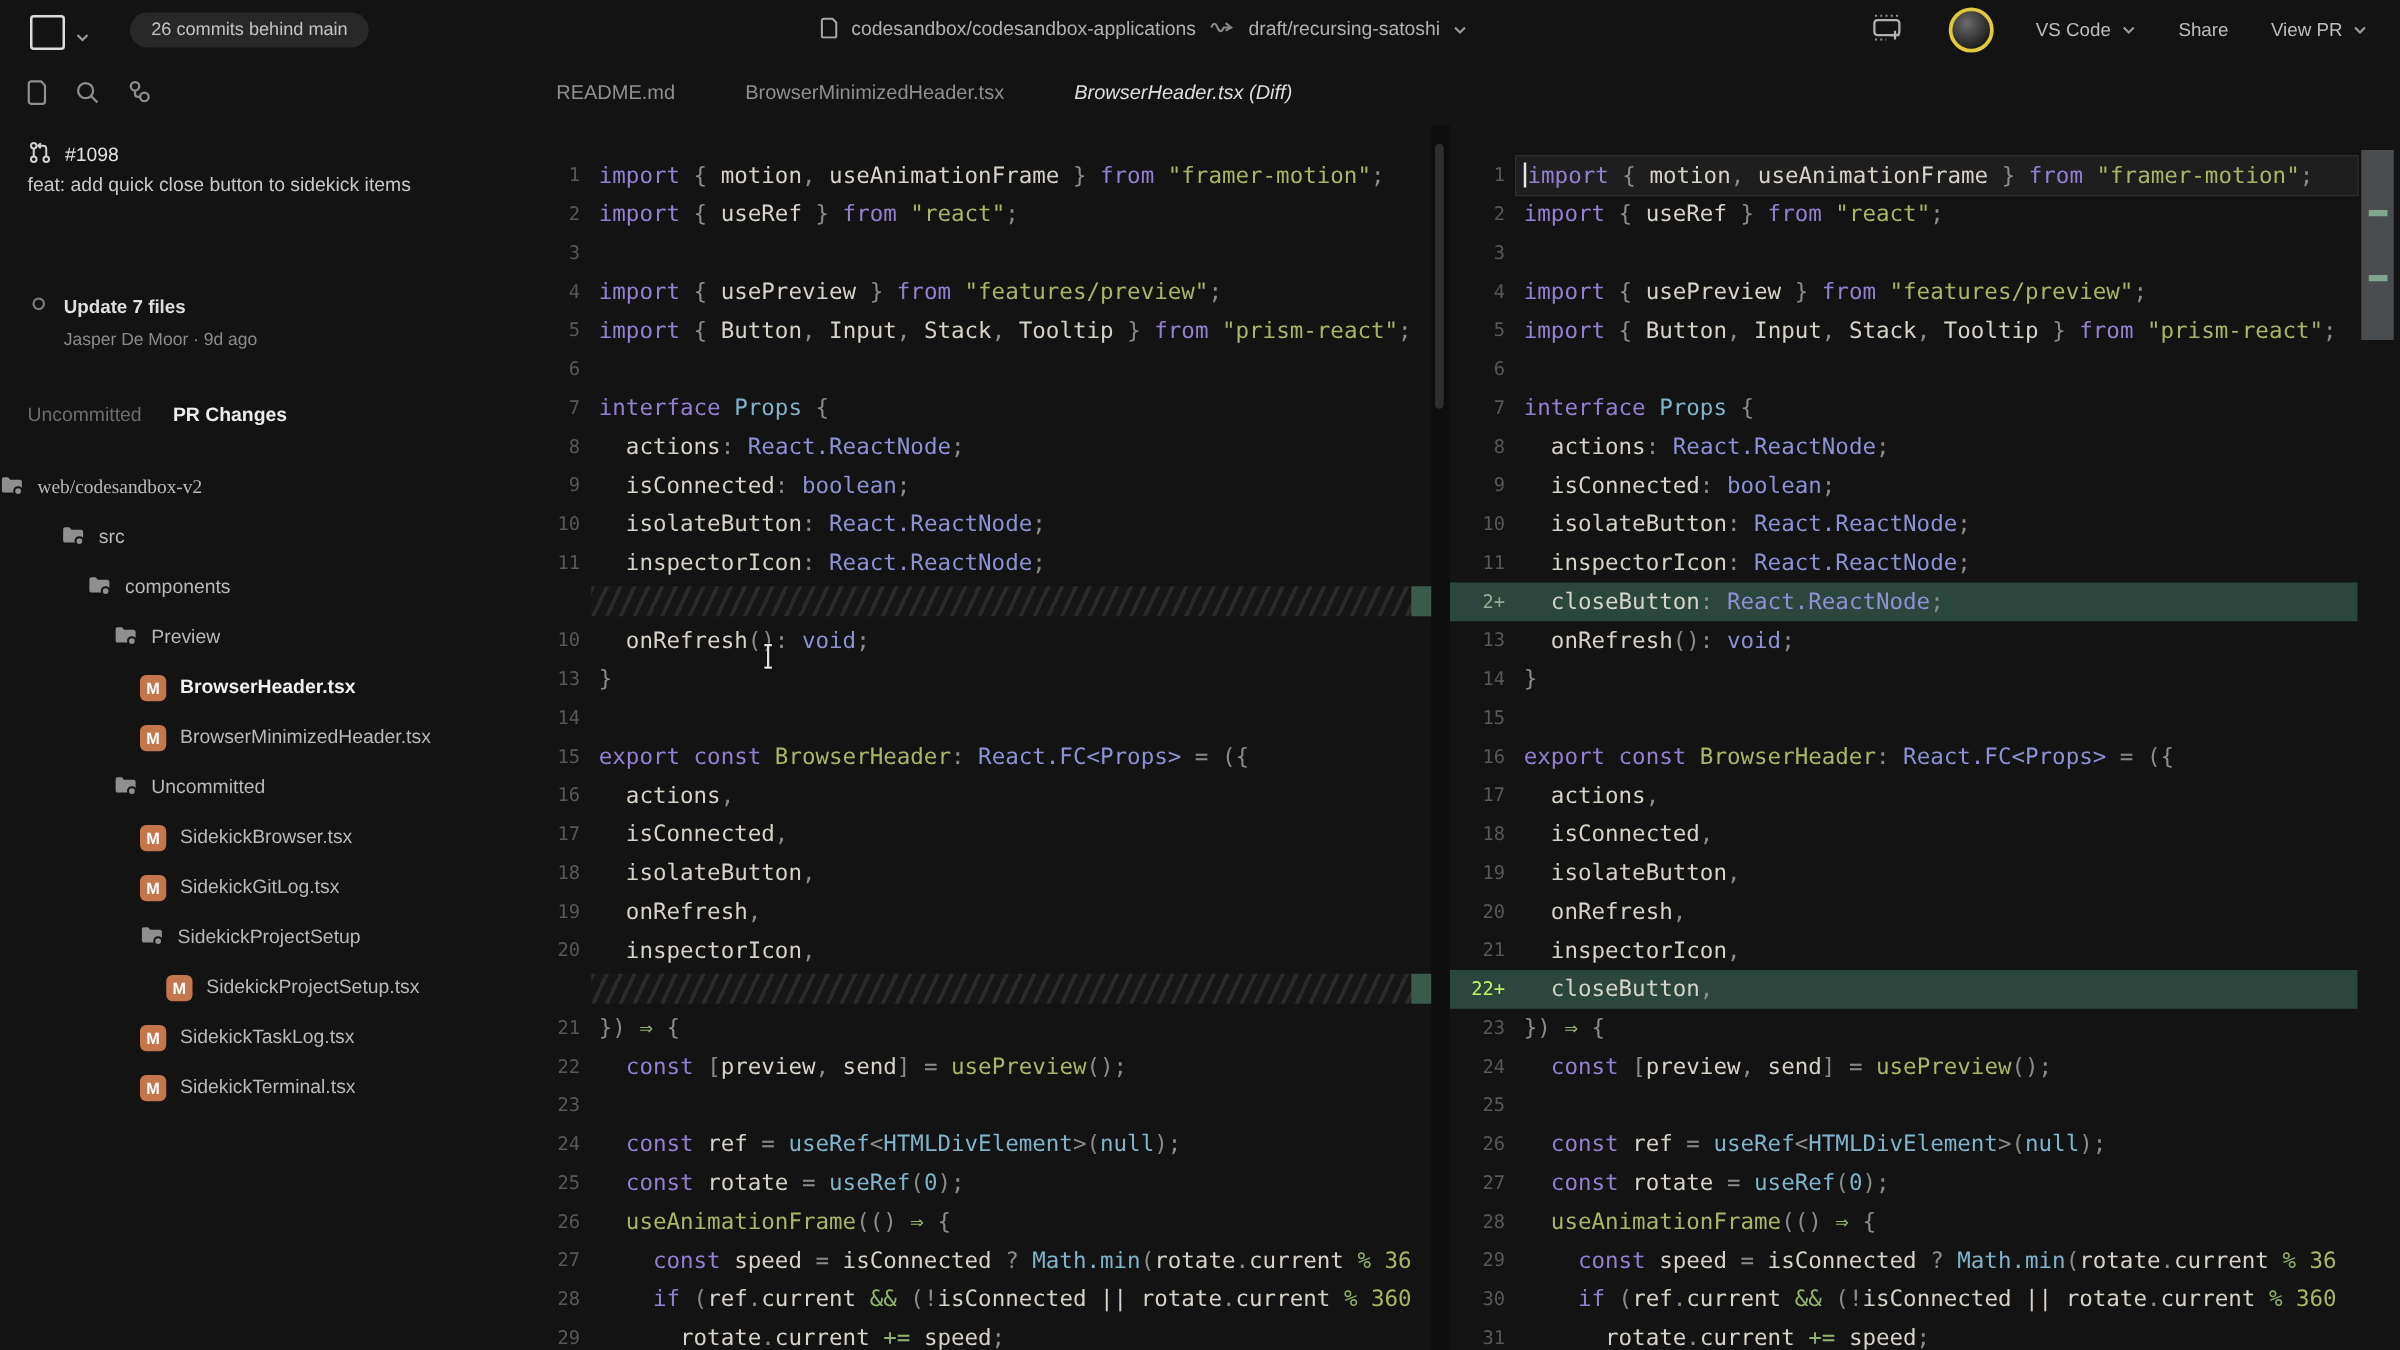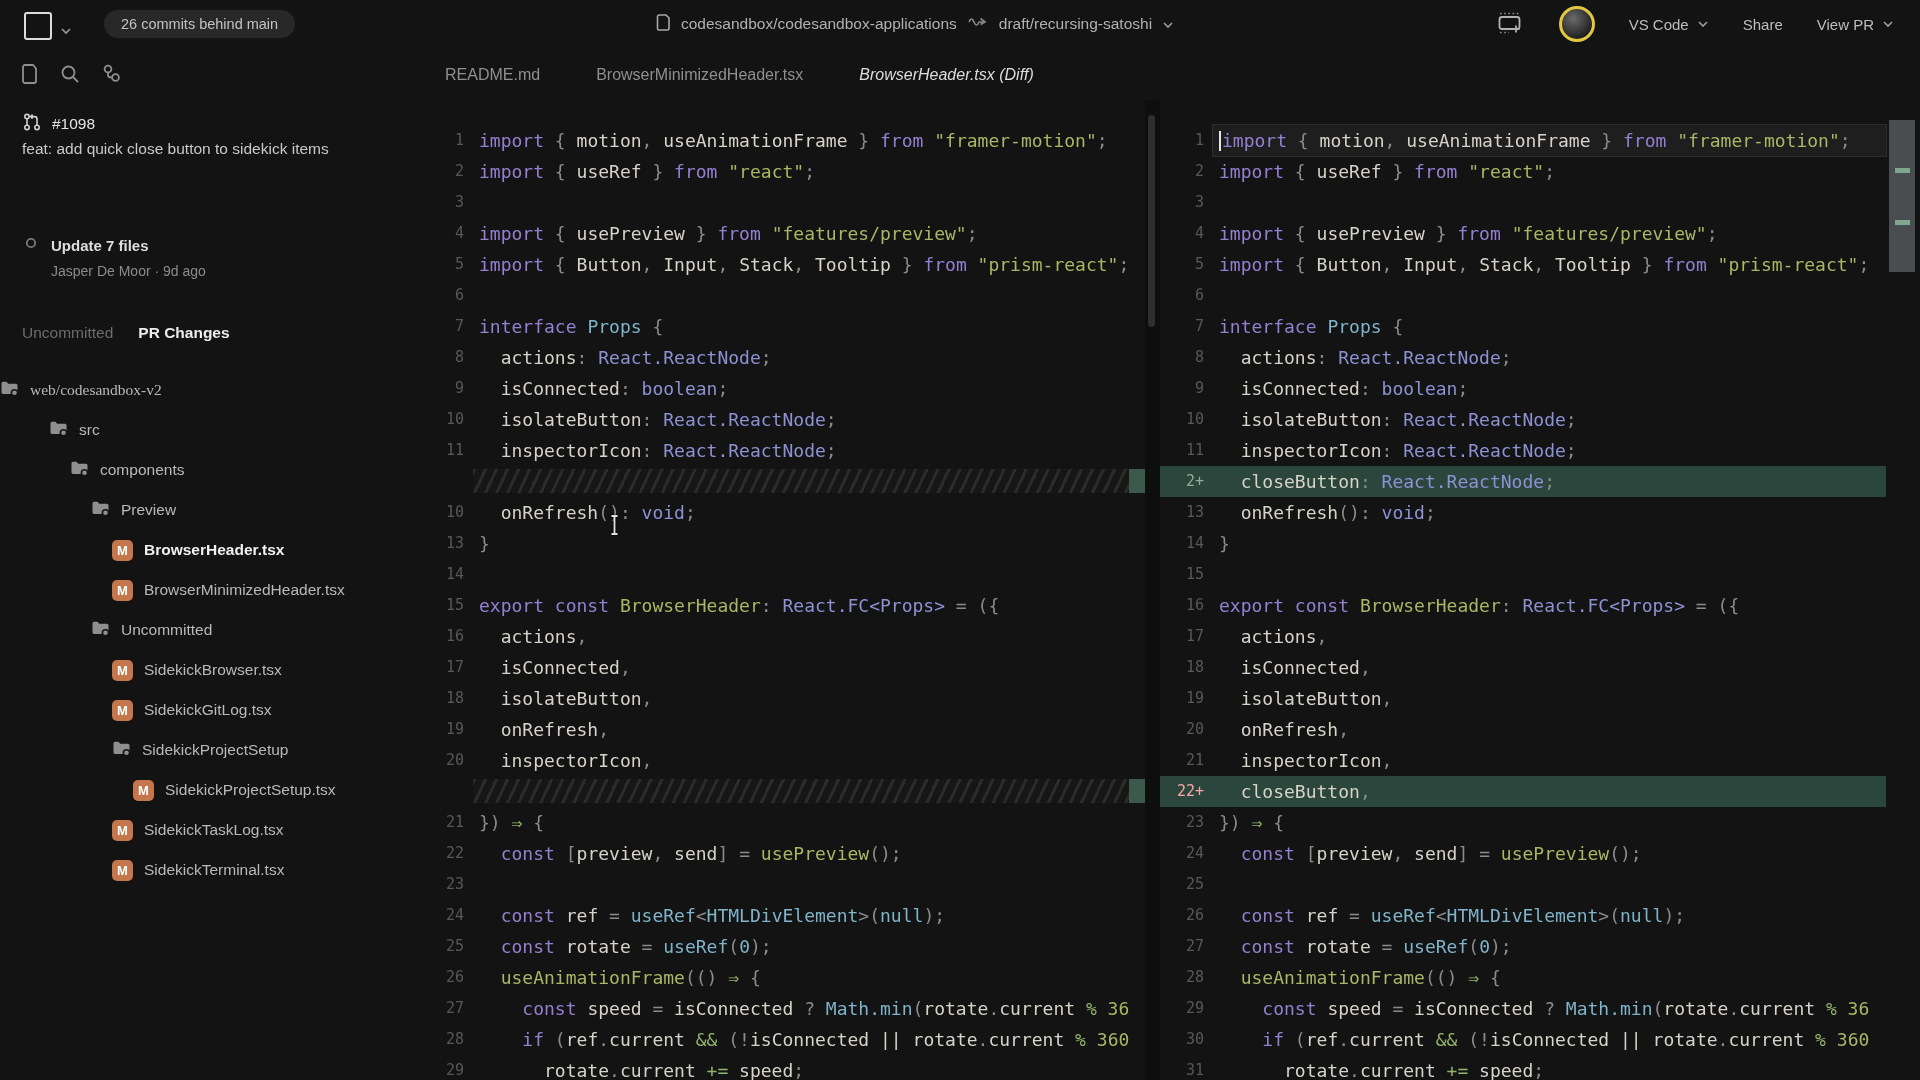--- a/index.html
+++ b/index.html
@@ -464,21 +464,21 @@
     </div>
     <div class="row">
       <span class="ln">20</span>
       <span class="code"><span style="color: rgb(215, 211, 201);">  onRefresh</span><span style="color: rgb(139, 139, 139);">,</span></span>
     </div>
     <div class="row">
       <span class="ln">21</span>
       <span class="code"><span style="color: rgb(215, 211, 201);">  inspectorIcon</span><span style="color: rgb(139, 139, 139);">,</span></span>
     </div>
     <div class="row" style="background: rgb(43, 70, 60);">
-      <span class="ln" style="color: #fca5a5;">22+</span>
+      <span class="ln" style="color: #bef264;">22+</span>
       <span class="code"><span style="color: rgb(215, 211, 201);">  closeButton</span><span style="color: rgb(139, 139, 139);">,</span></span>
     </div>
     <div class="row">
       <span class="ln">23</span>
       <span class="code"><span style="color: rgb(139, 139, 139);">}) </span><span style="color: rgb(147, 180, 111);">⇒</span><span style="color: rgb(139, 139, 139);"> {</span></span>
     </div>
     <div class="row">
       <span class="ln">24</span>
       <span class="code"><span style="color: rgb(148, 128, 210);">  const </span><span style="color: rgb(139, 139, 139);">[</span><span style="color: rgb(215, 211, 201);">preview</span><span style="color: rgb(139, 139, 139);">, </span><span style="color: rgb(215, 211, 201);">send</span><span style="color: rgb(139, 139, 139);">] = </span><span style="color: rgb(169, 182, 101);">usePreview</span><span style="color: rgb(139, 139, 139);">();</span></span>
     </div>

